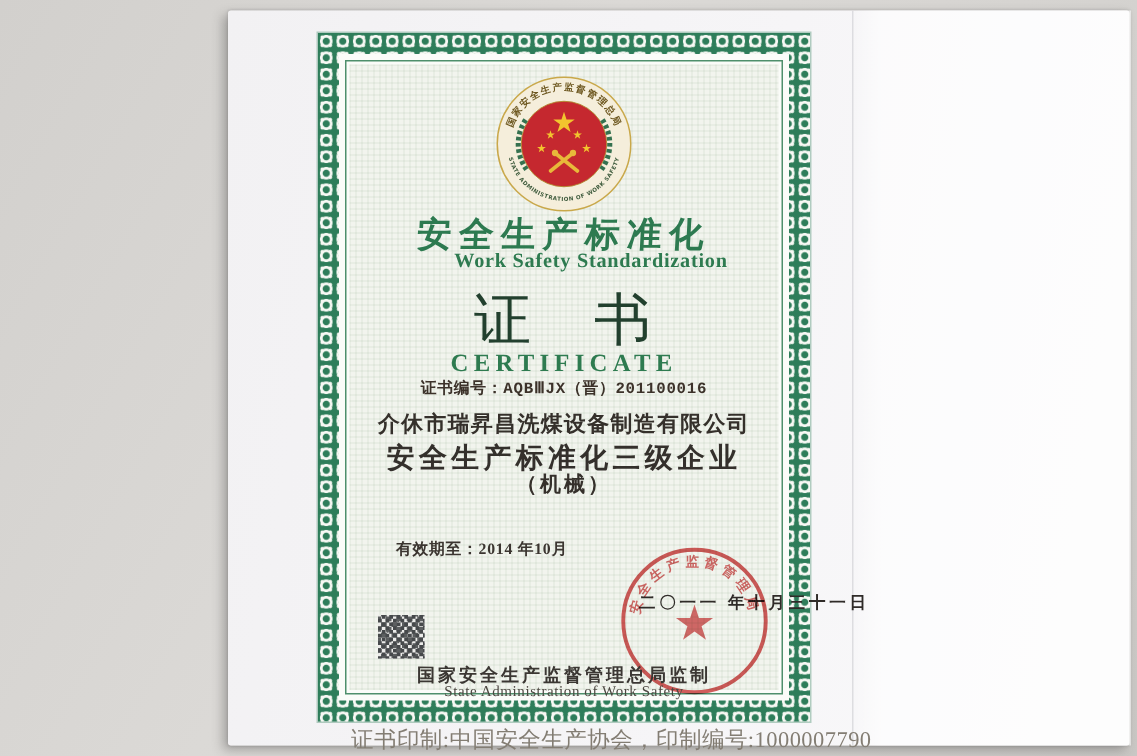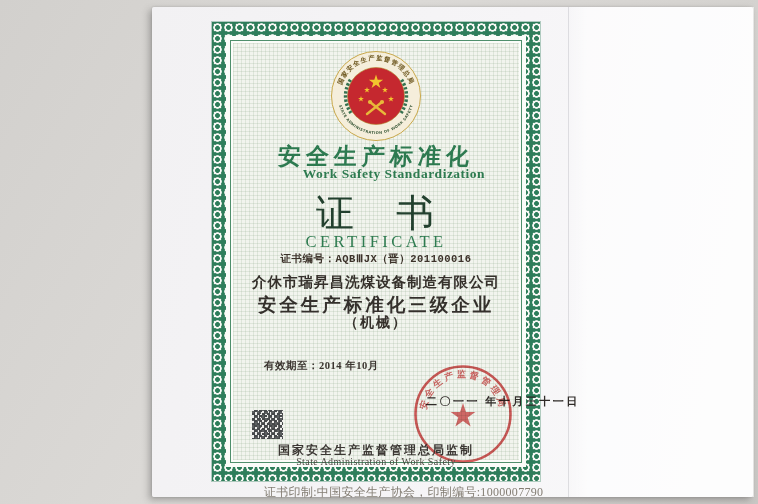--- a/index.html
+++ b/index.html
@@ -28,41 +28,41 @@
       linear-gradient(rgba(140,170,140,.20) 1px,transparent 1px),
       linear-gradient(90deg,rgba(140,170,140,.20) 1px,transparent 1px);
     background-size:4px 4px;}
   .content{position:absolute;inset:0;}
   .cline{position:absolute;left:0;width:100%;text-align:center;white-space:nowrap;}
   .emblem{position:absolute;left:118px;top:28px;}
   .title-cn{top:119px;font-size:23px;font-weight:bold;color:#2d7a50;letter-spacing:5px;
     transform:skewX(-3deg);}
   .title-en{top:144px;font-size:13.5px;font-weight:bold;color:#2e7b50;letter-spacing:0.5px;padding-left:18px;}
   .cert-cn{top:166px;font-size:38px;font-weight:normal;color:#22402e;letter-spacing:2px;}
-  .cert-en{top:210px;font-size:16.5px;color:#2e7b50;letter-spacing:3.5px;font-weight:normal;text-align:center;}
+  .cert-en{top:210px;font-size:16.5px;color:#2e7b50;letter-spacing:3.5px;font-weight:bold;text-align:center;}
   .cert-no{top:230px;font-size:10.5px;font-weight:bold;color:#3c322a;letter-spacing:0.5px;
     font-family:Liberation Mono, monospace;}
   .company{top:251px;font-size:14.5px;font-weight:bold;color:#35302b;letter-spacing:1px;}
   .award{top:270px;font-size:18.5px;font-weight:bold;color:#34302c;letter-spacing:3px;}
   .award-sub{top:292px;font-size:14px;font-weight:bold;color:#35302b;letter-spacing:2px;}
   .valid{position:absolute;left:52px;top:337px;font-size:10.5px;font-weight:bold;color:#3b3530;
     letter-spacing:0.5px;white-space:nowrap;}
   .issue-date{position:absolute;left:186px;top:372px;font-size:11px;font-weight:bold;color:#2f2b28;
     letter-spacing:2.5px;white-space:nowrap;margin-left:28px;}
   .seal{position:absolute;left:200px;top:341px;mix-blend-mode:multiply;opacity:.88;}
   .matrix{position:absolute;left:40px;top:388px;width:31px;height:29px;
     background-color:#ececea;
     background-image:
       repeating-conic-gradient(#46494b 0% 25%, transparent 0% 50%),
       repeating-conic-gradient(#5c5f60 0% 25%, transparent 0% 50%);
     background-size:5px 5px,7px 7px;background-position:0 0,2px 1px;}
   .issuer-cn{top:420px;font-size:12px;font-weight:bold;color:#3b3733;letter-spacing:2px;}
   .issuer-en{top:434px;font-size:10px;color:#4c4741;letter-spacing:0.4px;}
-  .print-info{position:absolute;left:82px;top:477px;font-size:12px;color:#837d73;
-    letter-spacing:0.3px;white-space:nowrap;margin-left:30px;}
+  .print-info{position:absolute;left:82px;top:477px;font-size:15px;color:#837d73;
+    letter-spacing:0.3px;white-space:nowrap;}
 </style>
 </head>
 <body>
 
 <div class="photo">
   <div class="paper">
     <div class="page-right"></div>
 
     <div class="frame">
       <div class="frame-white"></div>

